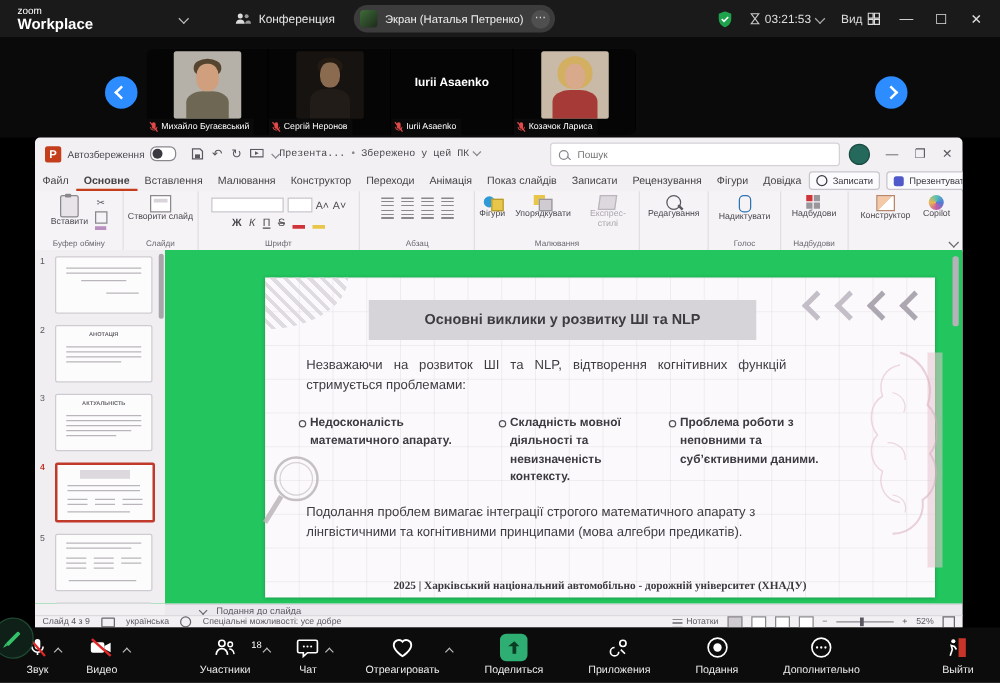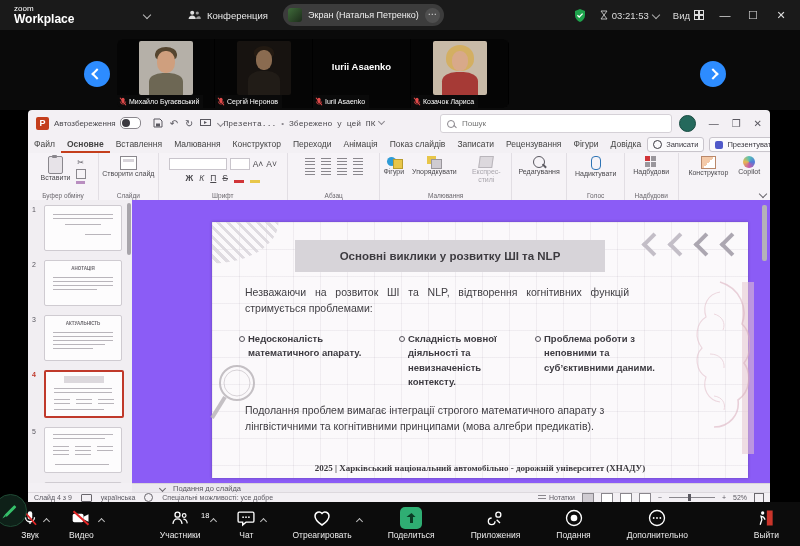--- a/index.html
+++ b/index.html
@@ -89,21 +89,21 @@
   .edic{width:10px;height:10px;border:1.5px solid #5a5860;border-radius:50%;position:relative;}
   .edic::after{content:"";position:absolute;left:8px;top:8px;width:5px;height:1.5px;background:#5a5860;transform:rotate(45deg);}
   .dicmic{width:8px;height:12px;border:1.5px solid #2e74b5;border-radius:4px;}
   .addic{width:12px;height:12px;display:grid;grid-template-columns:5px 5px;grid-template-rows:5px 5px;gap:1px;}
   .addic i{background:#9a969c;}
   .addic i:first-child{background:#d13438;}
   .desic{width:13px;height:11px;border:1px solid #b9876a;background:linear-gradient(135deg,#f4c9a8 50%,#fff 50%);}
   .copic{width:12px;height:12px;border-radius:50%;background:conic-gradient(#57c3b5,#4f7bd9,#c65aa8,#e9b84f,#57c3b5);}
   .ribcv{position:absolute;right:4px;bottom:3px;color:#6a676d;}
   
-  .pbody{position:absolute;left:0;top:90px;width:742px;height:283px;background:#8b5cf6;display:flex;overflow:hidden;}
+  .pbody{position:absolute;left:0;top:90px;width:742px;height:283px;background:#22c55e;display:flex;overflow:hidden;}
   .thumbs{position:relative;width:104px;background:#f1eef2;padding-top:5px;flex:0 0 auto;}
   .trow{display:flex;margin:0 0 9px 4px;}
   .tnum{width:12px;font-size:7px;color:#5a5860;padding-top:1px;}
   .thb{width:76px;height:44px;background:#fdfcfd;border:1px solid #cfcbd1;border-radius:2px;position:relative;overflow:hidden;}
   .thb.sel{border:2px solid #c0392b;}
   .tl{position:absolute;background:#b9b5bb;height:1px;}
   .thtitle{position:absolute;left:0;right:0;top:4px;text-align:center;font-size:6px;transform:scale(.75);color:#6a676d;font-weight:bold;}
   .thbox{position:absolute;left:18px;top:4px;width:40px;height:7px;background:#dcd8dd;}
   .tscroll{position:absolute;right:1px;top:3px;width:4px;height:52px;background:#a8a5ab;border-radius:2px;}
   .editor{position:relative;flex:1;}

